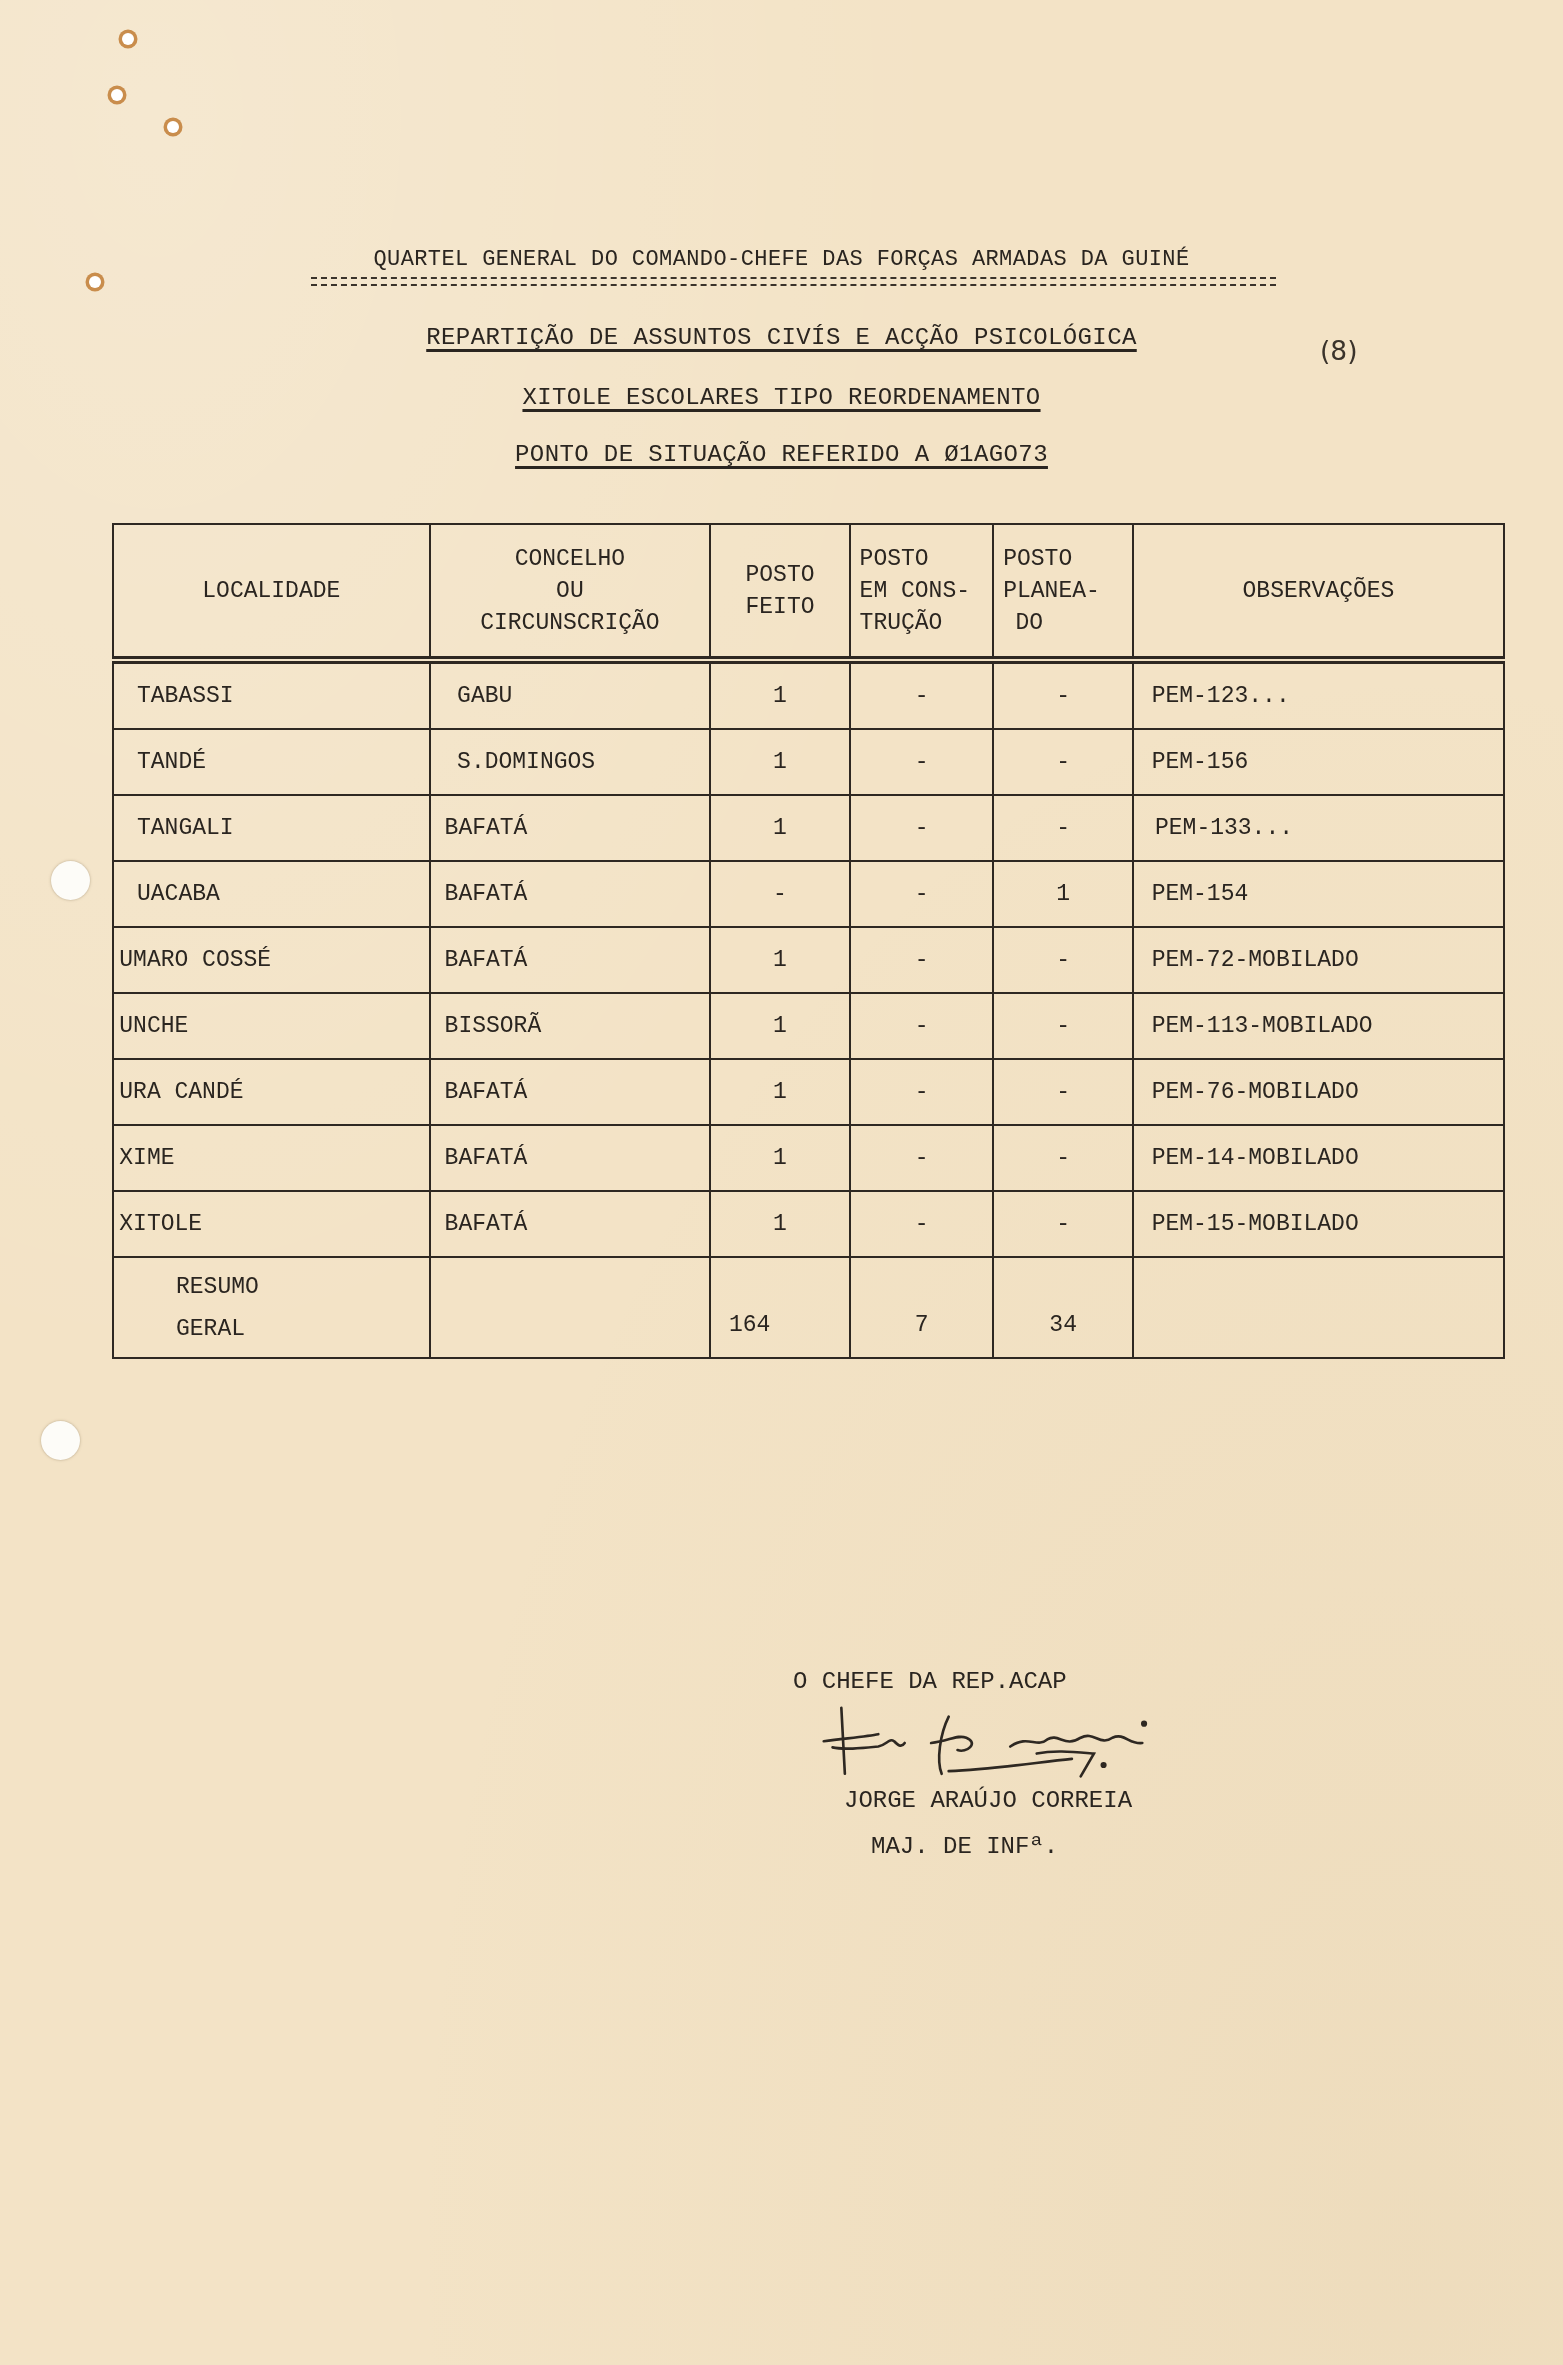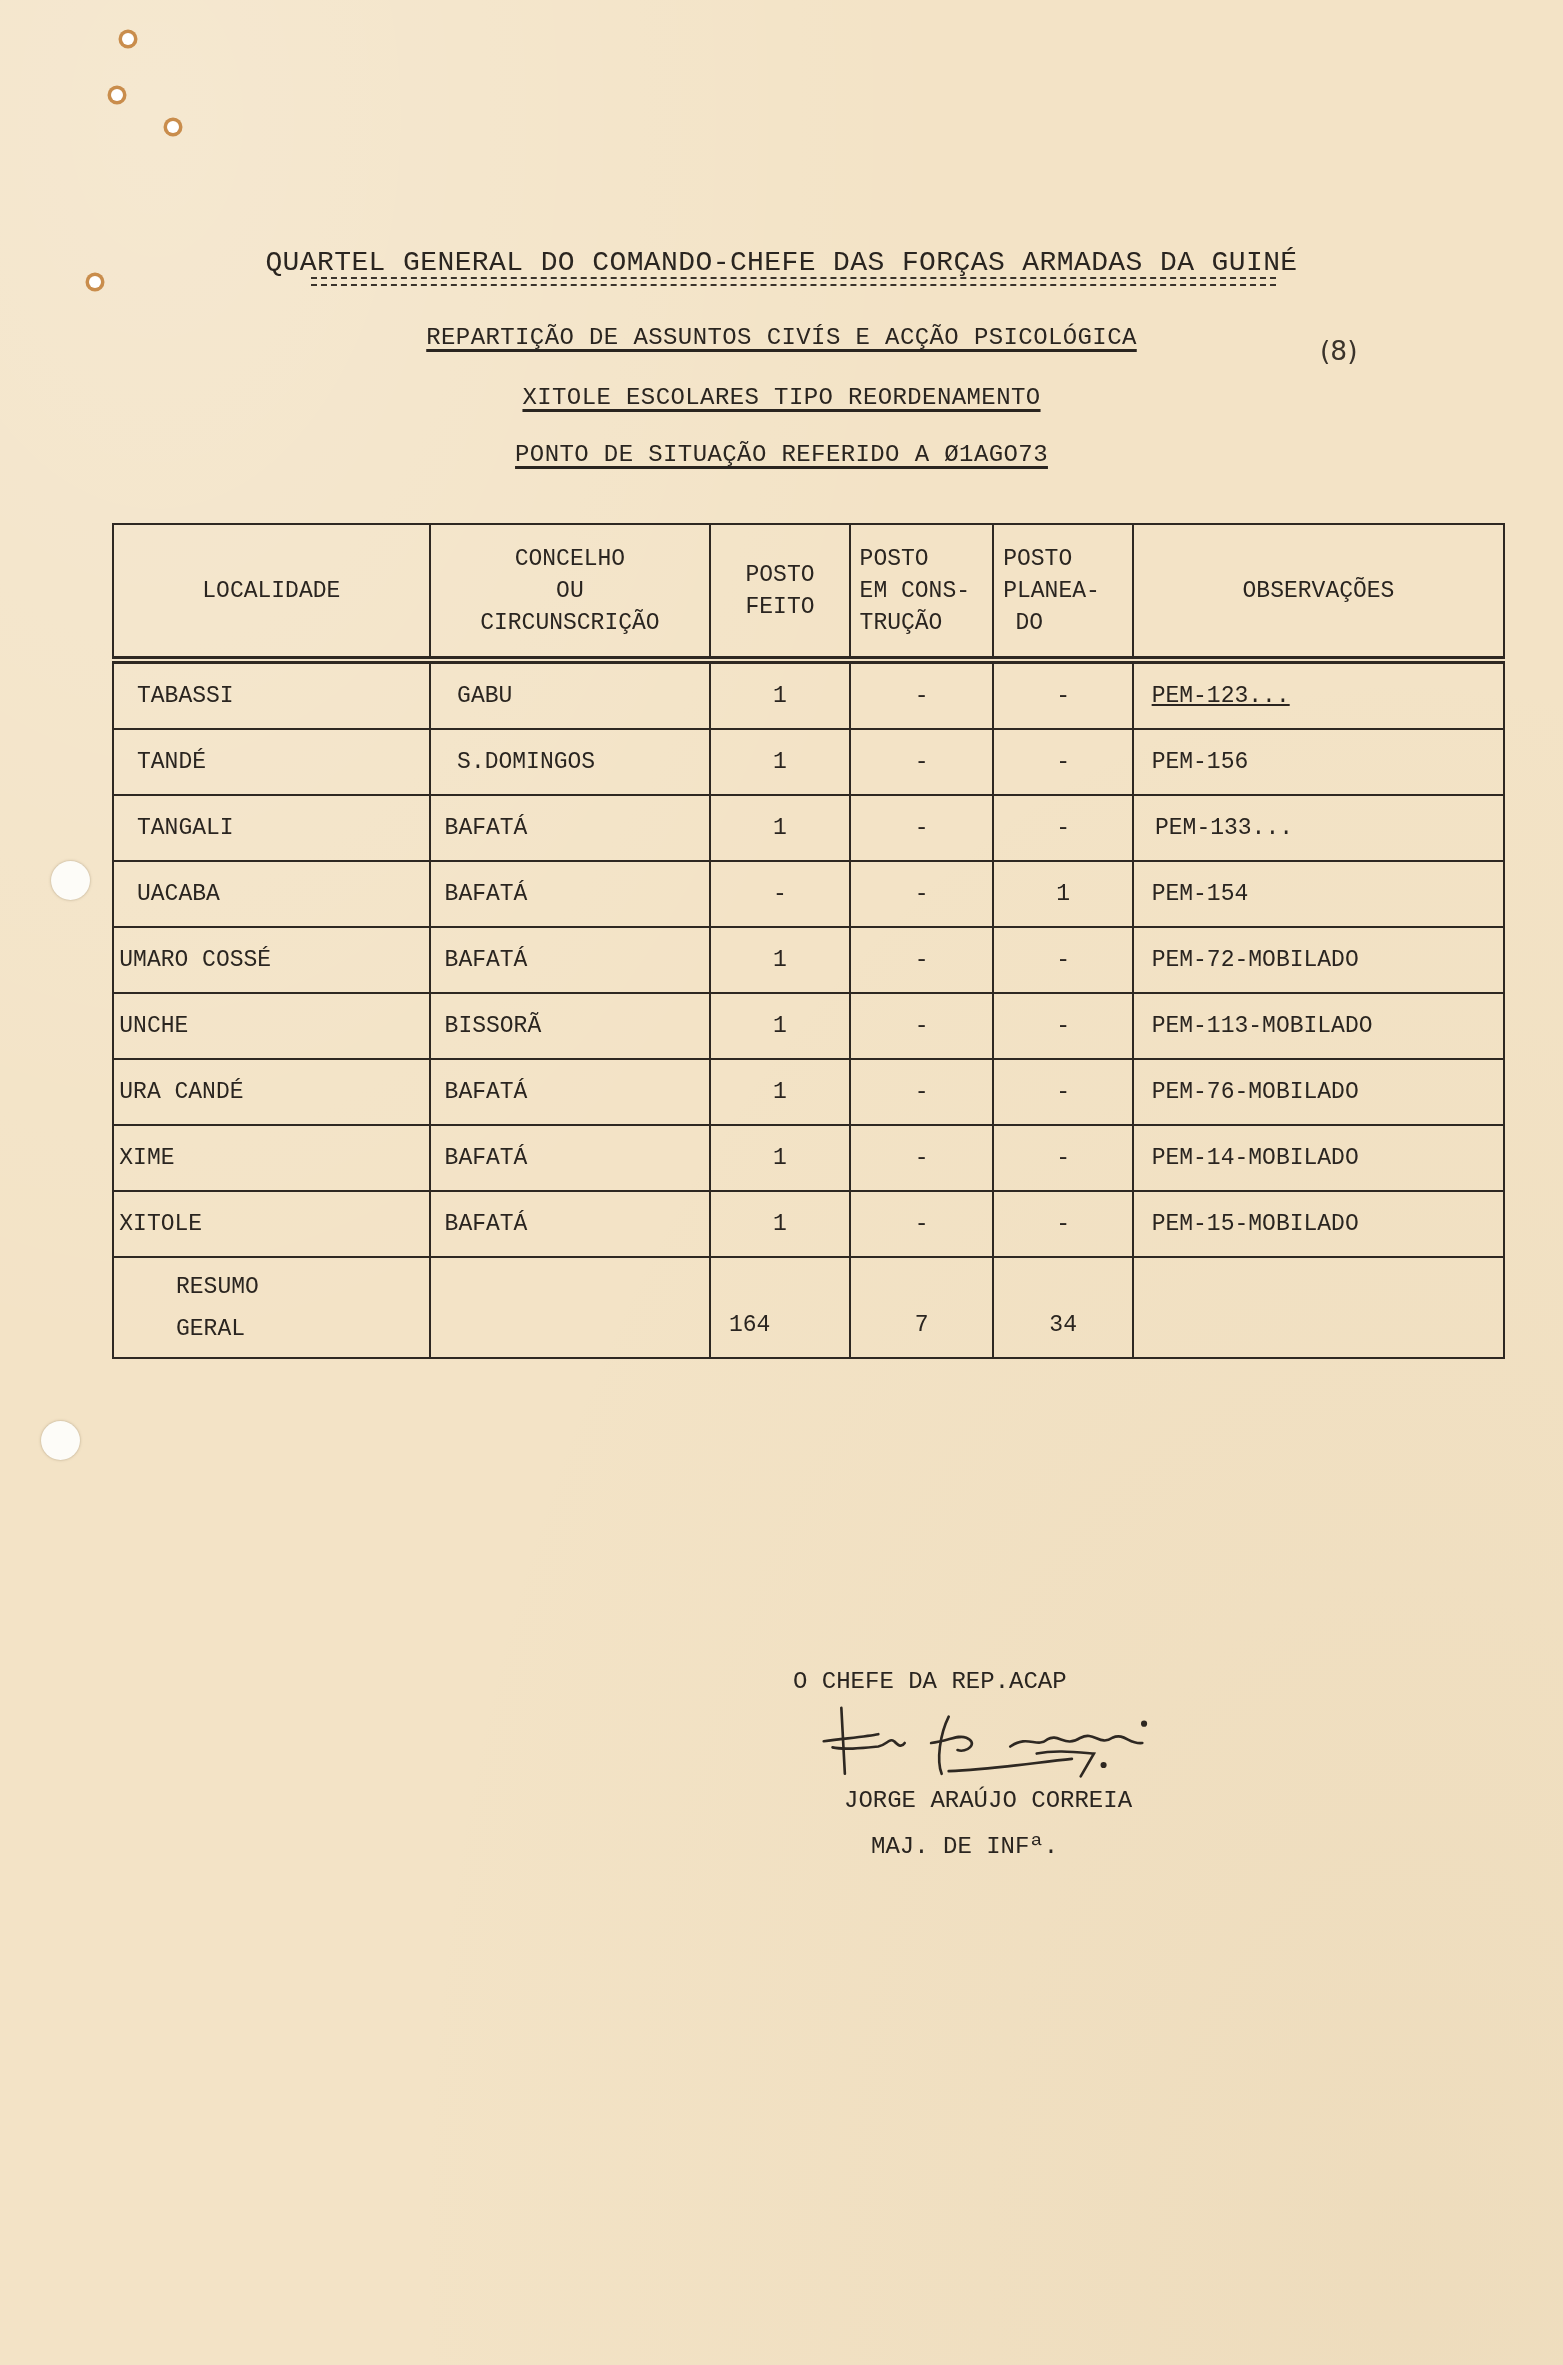--- a/index.html
+++ b/index.html
@@ -59,21 +59,21 @@
 </head>
 <body>
 
 <div class="rust" style="left:122px;top:33px;"></div>
 <div class="rust" style="left:111px;top:89px;"></div>
 <div class="rust" style="left:167px;top:121px;"></div>
 <div class="rust" style="left:89px;top:276px;"></div>
 <div class="hole" style="left:51px;top:861px;"></div>
 <div class="hole" style="left:41px;top:1421px;"></div>
 
-<div class="heading" style="top:247px;font-size:28px;">
+<div class="heading" style="top:247px;font-size:22px;">
   <span style="text-decoration:none;">QUARTEL GENERAL DO COMANDO-CHEFE DAS FORÇAS ARMADAS DA GUINÉ</span>
 </div>
 <div class="dashline"></div>
 <div class="heading" style="top:324px;">
   <span>REPARTIÇÃO DE ASSUNTOS CIVÍS E ACÇÃO PSICOLÓGICA</span>
 </div>
 <div class="page-num">(8)</div>
 <div class="heading" style="top:384px;">
   <span>XITOLE ESCOLARES TIPO REORDENAMENTO</span>
 </div>
@@ -107,21 +107,21 @@
       <th><span>OBSERVAÇÕES</span></th>
     </tr>
   </thead>
   <tbody>
     <tr>
       <td style="padding-left:23px;">TABASSI</td>
       <td style="padding-left:26.5px;">GABU</td>
       <td class="c-num">1</td>
       <td class="c-num">-</td>
       <td class="c-num">-</td>
-      <td style="padding-left:17.7px;text-decoration:underline;">PEM-123...</td>
+      <td style="padding-left:17.7px;">PEM-123...</td>
     </tr>
     <tr>
       <td style="padding-left:23px;">TANDÉ</td>
       <td style="padding-left:26.5px;">S.DOMINGOS</td>
       <td class="c-num">1</td>
       <td class="c-num">-</td>
       <td class="c-num">-</td>
       <td style="padding-left:17.7px;">PEM-156</td>
     </tr>
     <tr>

